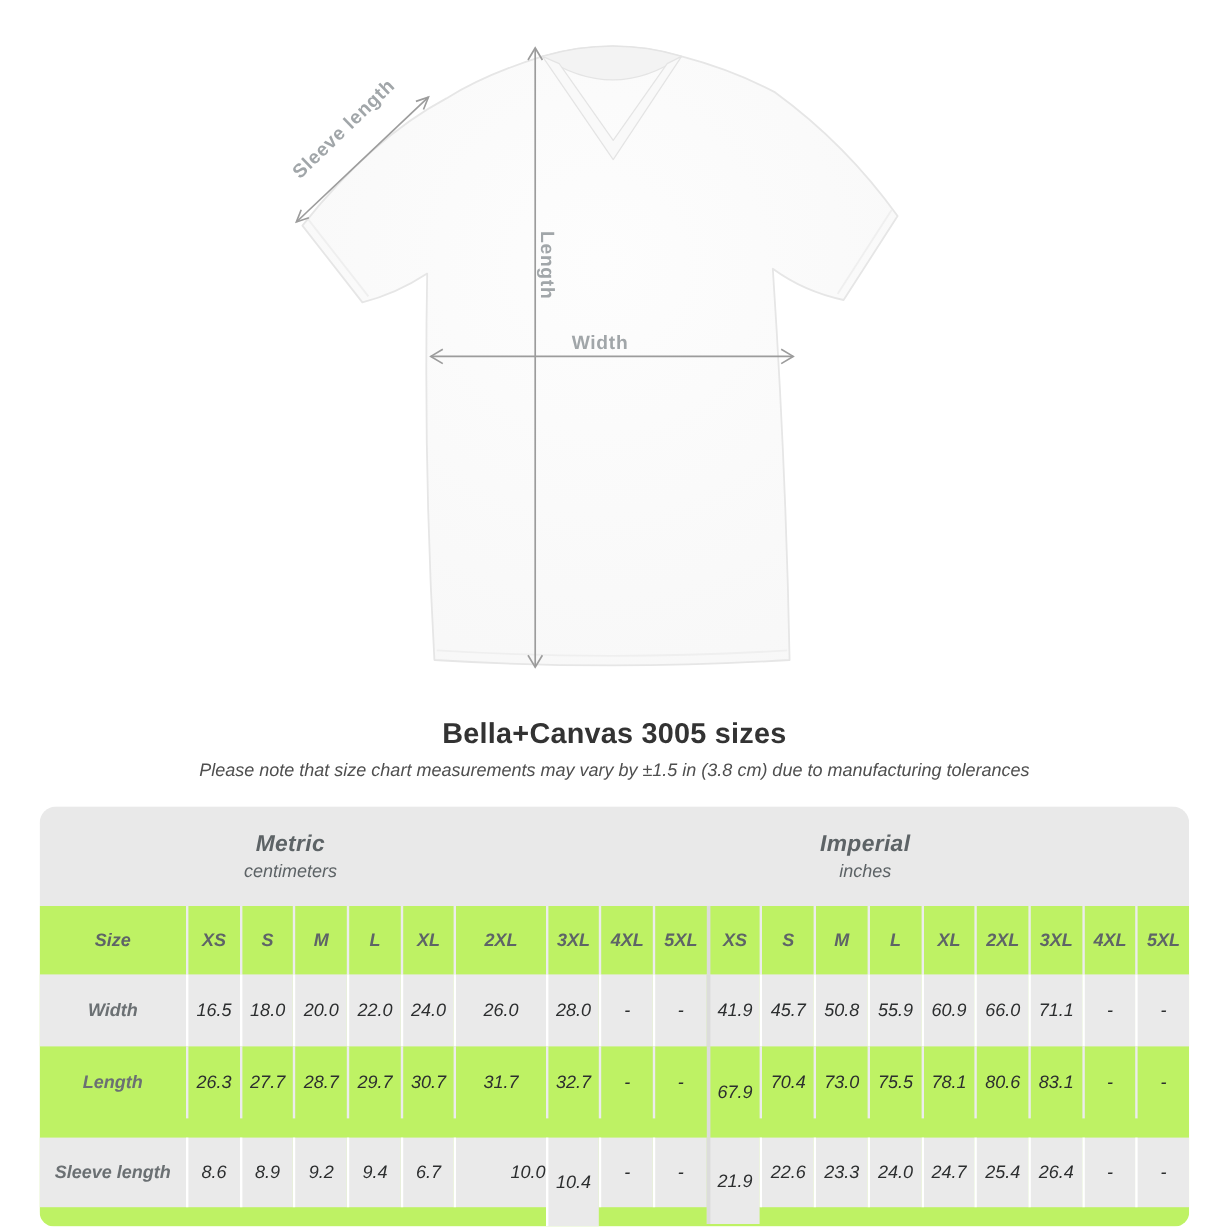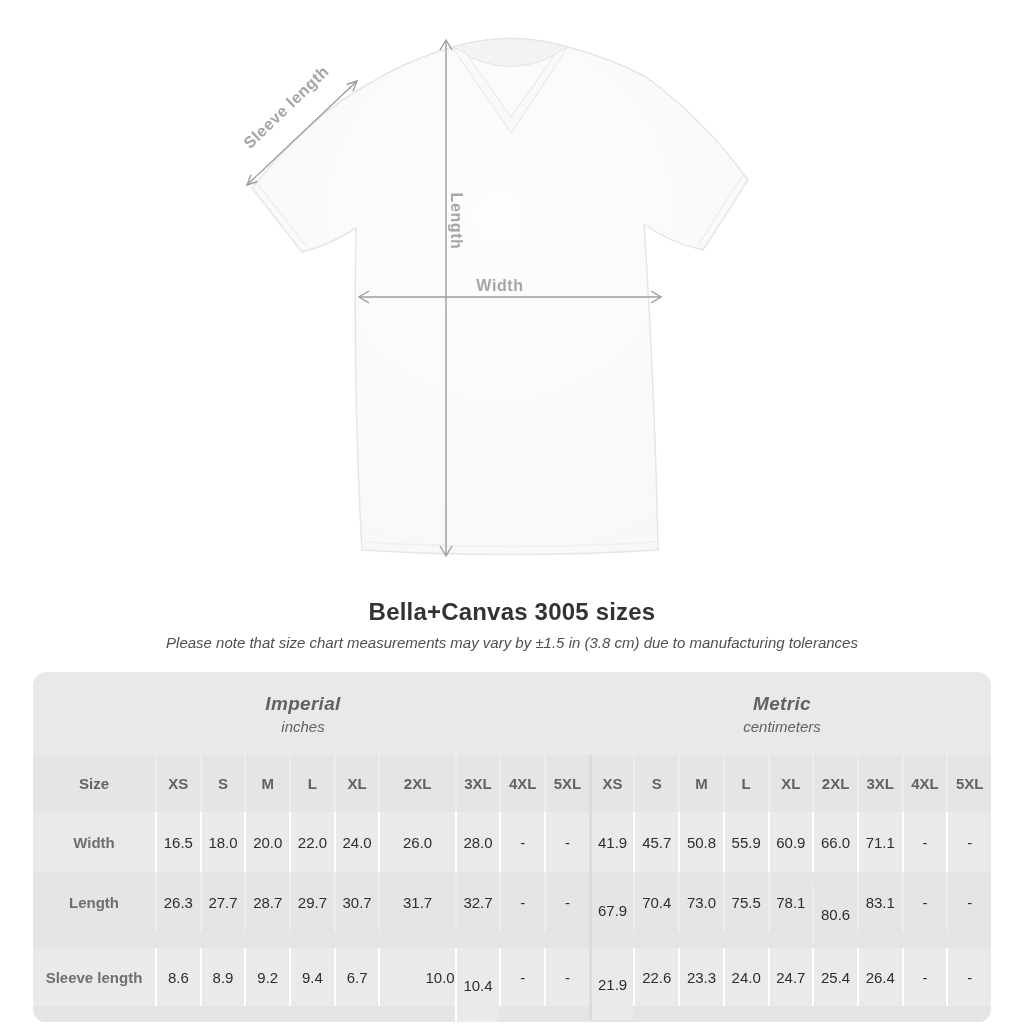--- a/index.html
+++ b/index.html
@@ -19,21 +19,21 @@
   .size-table {
     position:absolute; top:672px; left:33px; width:958px;
     border-radius:14px 14px 12px 12px; overflow:hidden; background:#ffffff;
   }
   .band { height:83px; background:#e9e9e9; display:flex; }
   .band .half { display:flex; flex-direction:column; align-items:center; justify-content:center; gap:3px; }
   .half-imperial { width:540px; }
   .half-metric { width:418px; }
   .units-label { font-size:19px; font-weight:bold; font-style:italic; color:#5d6366; letter-spacing:0.3px; }
   .units-sub { font-size:15px; font-style:italic; color:#5d6366; }
-  #table-grid { display:grid; grid-template-columns:122px repeat(18, 1fr); background:#e5e5e5; }
+  #table-grid { display:grid; grid-template-columns:122px repeat(18, 1fr); background:#bef264;font-style:italic; }
   .cell { display:flex; align-items:center; justify-content:center; box-sizing:border-box; font-size:15px; }
   .head { font-weight:bold; color:#5e6467; }
   .rowlabel { font-weight:bold; color:#6b7073; }
   .val { color:#2c2e2f; }
   .gray { background:#eaeaea; }
   .sep { border-left:2px solid #ececec; }
   .gray.sep { border-left-color:#ffffff; }
   .mid { border-left:3px solid #dcdcdc; }
   svg text { font-family:"Liberation Sans", sans-serif; }
   .measure-label { font-size:16px; font-weight:bold; fill:#a1a6a9; letter-spacing:0.6px; }
@@ -82,27 +82,27 @@
   <text class="measure-label" x="290" y="111" text-anchor="middle" transform="rotate(-44 290 111)">Sleeve length</text>
   <text class="measure-label" x="451" y="221" text-anchor="middle" transform="rotate(90 451 221)">Length</text>
   <text class="measure-label" x="500" y="291" text-anchor="middle">Width</text>
 </svg>
 
 <div class="page-title">Bella+Canvas 3005 sizes</div>
 <div class="page-subtitle">Please note that size chart measurements may vary by ±1.5 in (3.8 cm) due to manufacturing tolerances</div>
 
 <div class="size-table">
   <div class="band">
+    <div class="half half-metric">
+      <div class="units-label">Metric</div>
+      <div class="units-sub">centimeters</div>
+    </div>
     <div class="half half-imperial">
       <div class="units-label">Imperial</div>
       <div class="units-sub">inches</div>
-    </div>
-    <div class="half half-metric">
-      <div class="units-label">Metric</div>
-      <div class="units-sub">centimeters</div>
     </div>
   </div>
   <div id="table-grid">
       <div class="cell head" style="height: 57px;">Size</div>
       <div class="cell head sep" style="height: 57px;">XS</div>
       <div class="cell head sep" style="height: 57px;">S</div>
       <div class="cell head sep" style="height: 57px;">M</div>
       <div class="cell head sep" style="height: 57px;">L</div>
       <div class="cell head sep" style="height: 57px;">XL</div>
       <div class="cell head sep" style="height: 57px;">2XL</div>
@@ -145,21 +145,21 @@
       <div class="cell val sep" style="height: 60px;">30.7</div>
       <div class="cell val sep" style="height: 60px;">31.7</div>
       <div class="cell val sep" style="height: 60px;">32.7</div>
       <div class="cell val sep" style="height: 60px;">-</div>
       <div class="cell val sep" style="height: 60px;">-</div>
       <div class="cell val mid" style="height: 76px; text-align: right;">67.9</div>
       <div class="cell val sep" style="height: 60px;">70.4</div>
       <div class="cell val sep" style="height: 60px;">73.0</div>
       <div class="cell val sep" style="height: 60px;">75.5</div>
       <div class="cell val sep" style="height: 60px;">78.1</div>
-      <div class="cell val sep" style="height: 60px; margin-top: 12px;">80.6</div>
+      <div class="cell val sep" style="height: 60px;">80.6</div>
       <div class="cell val sep" style="height: 60px;">83.1</div>
       <div class="cell val sep" style="height: 60px;">-</div>
       <div class="cell val sep" style="height: 60px;">-</div>
       <div class="cell rowlabel gray" style="height: 58px;">Sleeve length</div>
       <div class="cell val gray sep" style="height: 58px;">8.6</div>
       <div class="cell val gray sep" style="height: 58px;">8.9</div>
       <div class="cell val gray sep" style="height: 58px;">9.2</div>
       <div class="cell val gray sep" style="height: 58px;">9.4</div>
       <div class="cell val gray sep" style="height: 58px;">6.7</div>
       <div class="cell val gray sep" style="height: 58px; padding-left: 45px;">10.0</div>

